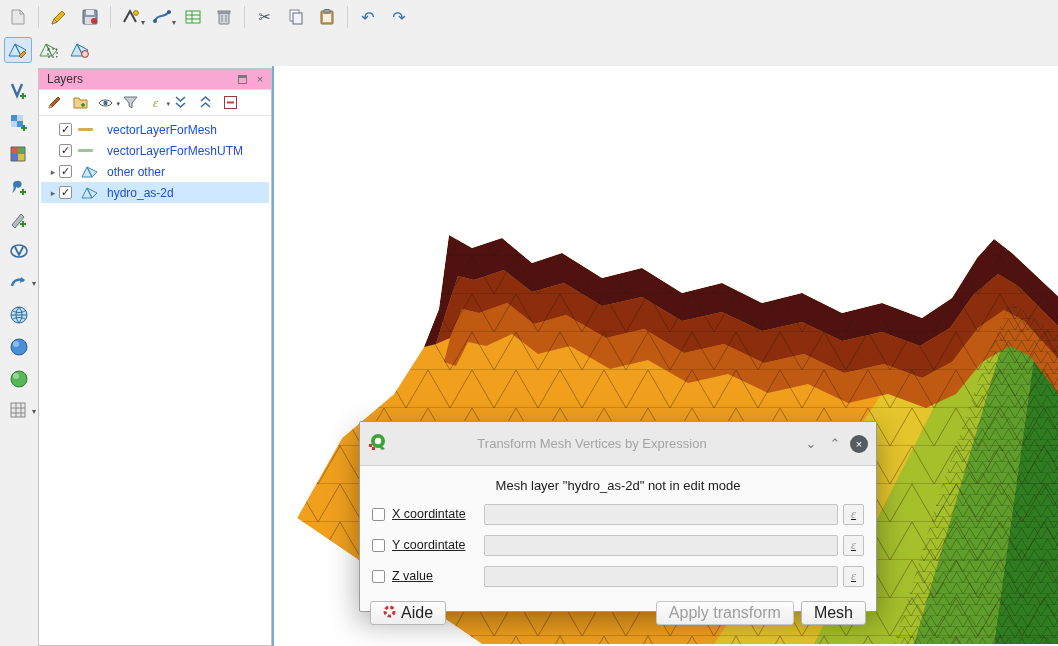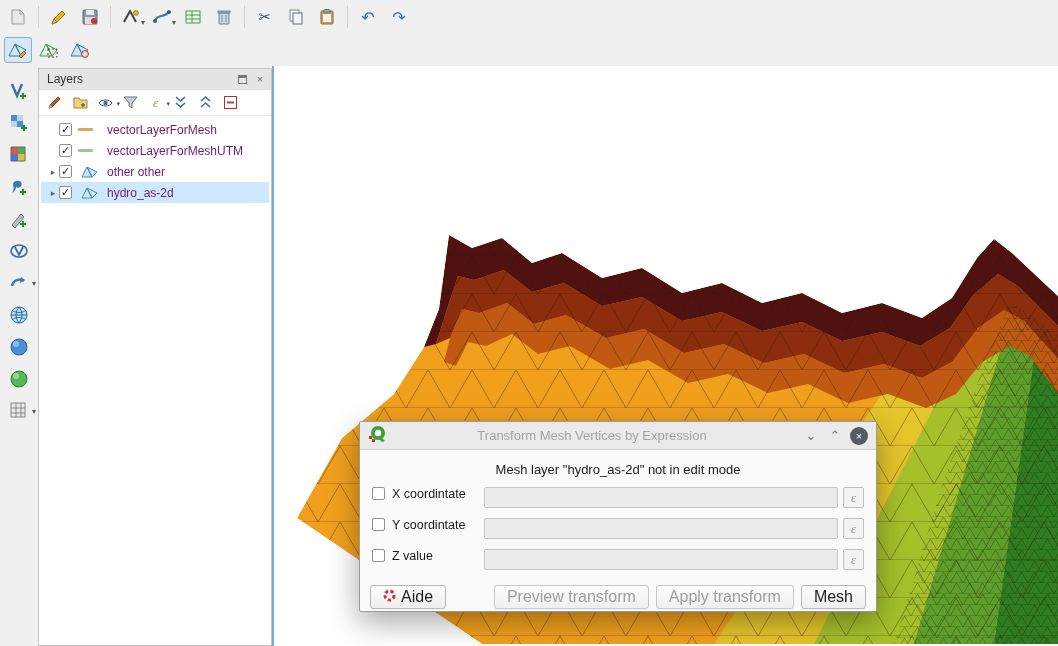--- a/index.html
+++ b/index.html
@@ -22,60 +22,60 @@
   
   #left-toolbar { position:absolute; top:66px; left:0; width:38px; height:580px;
                   display:flex; flex-direction:column; align-items:center; padding-top:12px; gap:7px; }
   .ltbtn { width:26px; height:25px; display:flex; align-items:center; justify-content:center; position:relative; }
   .ltbtn .dd { position:absolute; right:-4px; top:9px; font-size:8px; color:#555; }
 
   
   #layers-panel { position:absolute; top:68px; left:38px; width:234px; height:578px;
                   background:#fff; border:1px solid #c4c4c4; }
   .panel-header { height:21px; display:flex; align-items:center; padding:0 4px 0 8px;
-                  background:#e5e5e5; border-bottom:1px solid #dedede; }
+                  background:#f9a8d4; border-bottom:1px solid #dedede; }
   .panel-header .title { flex:1; font-size:12px; color:#333; }
   .ph-icon { width:14px; height:14px; display:flex; align-items:center; justify-content:center;
              color:#666; font-size:11px; margin-left:4px; }
   .undock-box { width:9px; height:9px; border:1px solid #777; border-top-width:3px; }
   .panel-toolbar { height:26px; display:flex; align-items:center; gap:8px; padding:0 8px;
                    border-bottom:1px solid #e6e6e6; }
   .mini { width:17px; height:17px; display:flex; align-items:center; justify-content:center; position:relative; }
   .mini .dd { position:absolute; right:-6px; top:6px; font-size:7px; color:#555; }
   .eps-mini { font-size:13px; font-style:italic; color:#b38f1f; font-family:"Liberation Serif","DejaVu Serif",serif; }
 
   .layer-tree { padding-top:3px; }
   .layer-row { height:21px; display:flex; align-items:center; padding-left:6px; margin:0 2px; }
   .layer-row.selected { background:#cde8ff; }
   .expander { width:12px; font-size:9px; color:#666; text-align:center; }
   .checkbox { width:13px; height:13px; border:1px solid #919191; background:#fff; border-radius:2px;
               display:flex; align-items:center; justify-content:center; margin-right:6px; }
   .checkbox i { font-style:normal; font-size:11px; line-height:1; color:#222; font-weight:bold; }
   .line-symbol { width:22px; height:3px; border-radius:1px; margin-right:7px; }
   .sym-slot { width:22px; margin-right:7px; display:flex; justify-content:center; }
-  .layer-label { font-size:12px; color:#701a75; white-space:nowrap;text-align:right; }
+  .layer-label { font-size:12px; color:#1d4ed8; white-space:nowrap;text-align:right; }
   .layer-row.selected .layer-label { }
 
   
   #map-canvas { position:absolute; top:66px; left:272px; width:786px; height:580px;
                 background:#fff; border-left:2px solid #79aad2; overflow:hidden; }
   .mesh-svg { position:absolute; top:0; left:0; }
 
   
   #dialog { position:absolute; left:85px; top:355px; width:518px; height:191px;
             background:#fafafa; border:1px solid #9a9a9a; border-radius:2px;
             box-shadow:0 10px 30px rgba(0,0,0,.35); }
-  .dlg-title { height:28px; background:#eaeaea; border-bottom:1px solid #d0d0d0;
+  .dlg-title { height:44px; background:#eaeaea; border-bottom:1px solid #d0d0d0;
                display:flex; align-items:center; padding:0 8px; }
   .dlg-title-text { flex:1; text-align:center; color:#a3a3a3; font-size:13px; }
   .dlg-ctl { width:18px; height:18px; display:flex; align-items:center; justify-content:center;
              color:#777; font-size:13px; margin-left:6px; }
   .dlg-close { background:#565b62; border-radius:50%; color:#fff; font-size:11px; }
   .dlg-msg { text-align:center; font-size:13px; color:#1a1a1a; margin:12px 0 10px; }
-  .field-row { display:flex; align-items:flex-start; height:22px; margin:0 12px 9px; }
+  .field-row { display:flex; align-items:center; height:22px; margin:0 12px 9px;text-decoration:underline; }
   .field-row .checkbox { margin-right:7px; }
   .field-label { width:92px; font-size:12.5px; color:#1a1a1a; }
   .expr-input { flex:1; height:21px; background:#ececec; border:1px solid #c6c6c6; border-radius:2px;
                 margin-right:5px; font-size:12px; padding:0 4px; color:#333; }
   .eps-btn { width:21px; height:21px; border:1px solid #c0c0c0; border-radius:2px; background:#f3f3f3;
              color:#9a9a9a; font-style:italic; font-size:13px; display:flex; align-items:center;
              justify-content:center; font-family:"Liberation Serif","DejaVu Serif",serif; }
   .dlg-buttons { display:flex; align-items:center; margin:14px 10px 0; }
   .btn { height:24px; padding:0 12px; border:1px solid #b8b8b8; border-radius:3px;
          background:linear-gradient(#fdfdfd,#efefef); font-size:16px; color:#222;
@@ -444,20 +444,19 @@
       <div class="dlg-buttons">
         <button class="btn">
           <span>
             <svg width="13" height="13" viewBox="0 0 13 13">
                 <circle cx="6.5" cy="6.5" r="4.5" fill="#fff" stroke="#d03030" stroke-width="3" stroke-dasharray="3.2 2.2"></circle>
               </svg>
           </span>
           <span>Aide</span>
         </button>
         <span class="spacer"></span>
-        <button class="btn disabled">Preview transform</button>
         <button class="btn disabled">Apply transform</button>
         <button class="btn">Mesh</button>
       </div>
     </div>
   </div>
 
 </div>
 
 </body></html>

